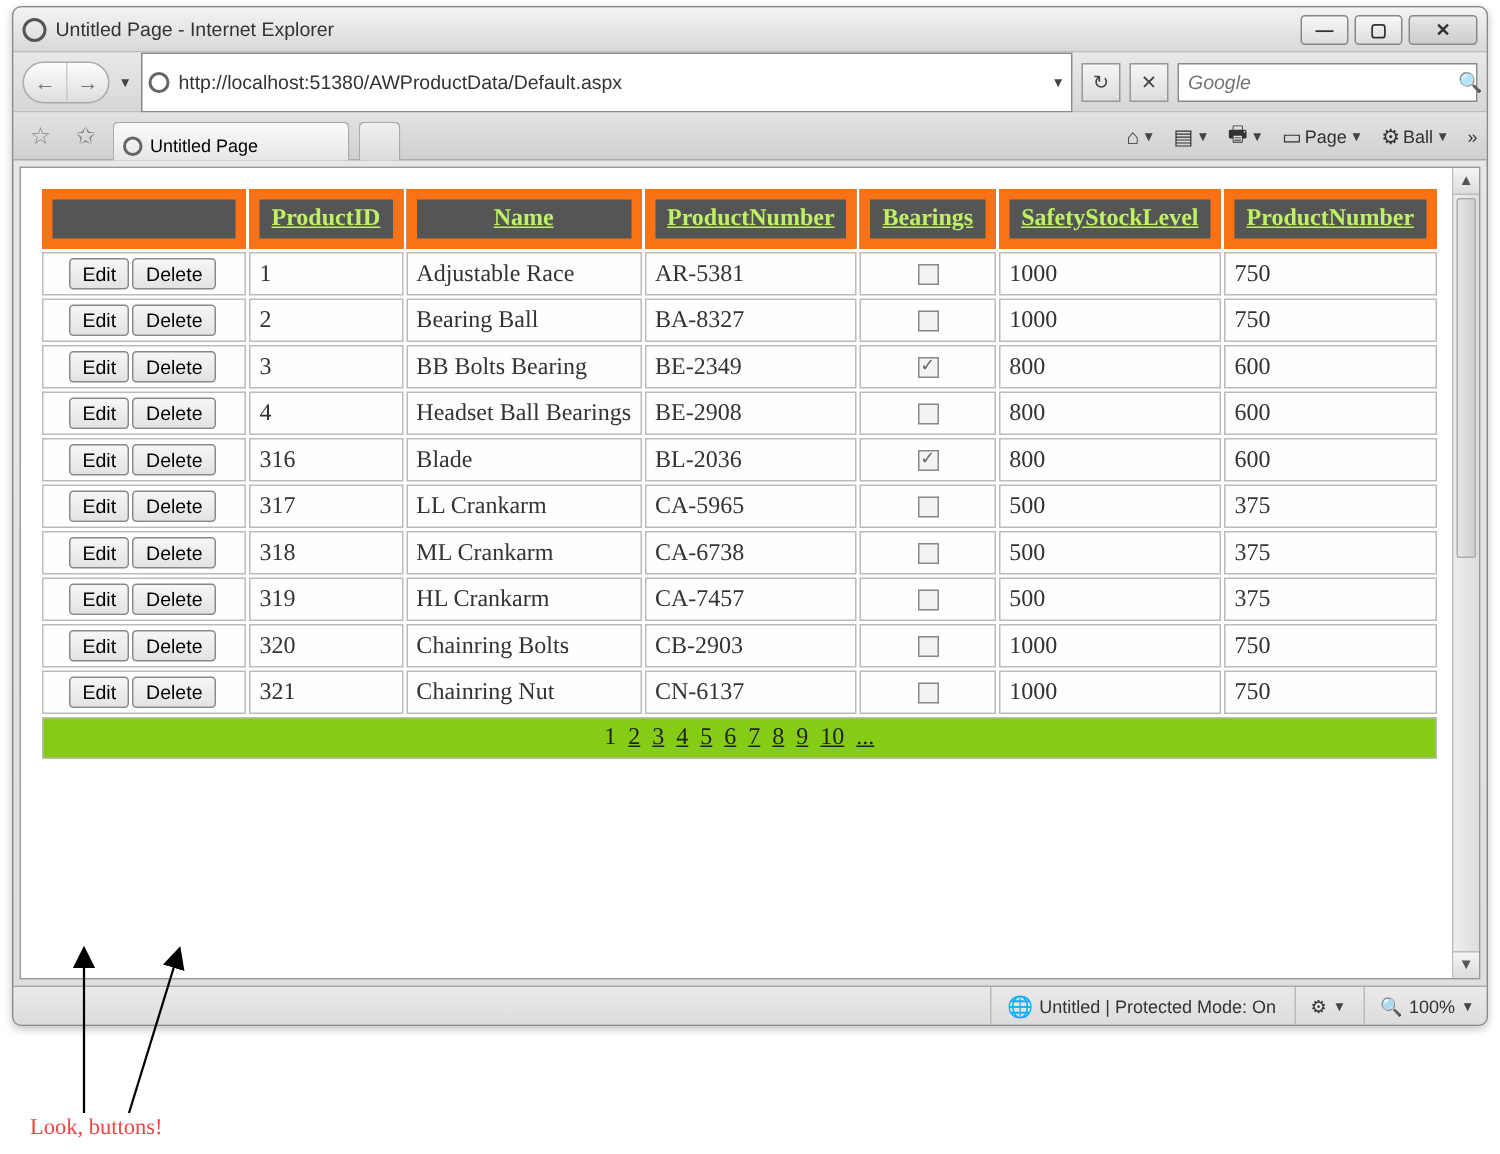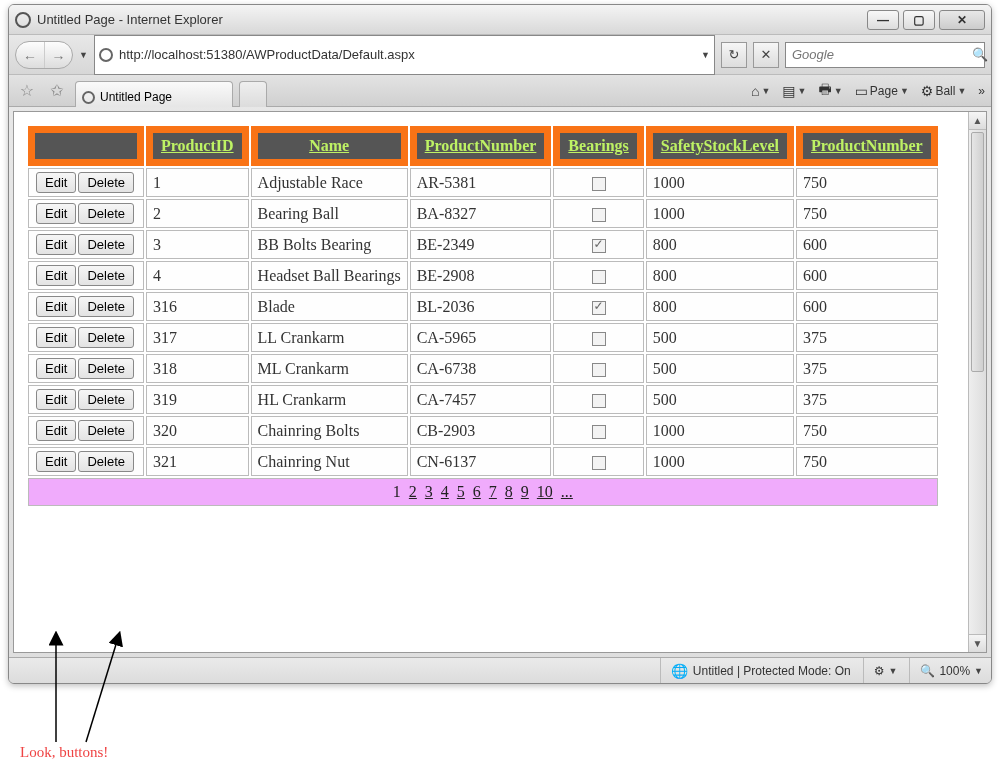--- a/index.html
+++ b/index.html
@@ -191,21 +191,21 @@
   table.grid th.blank { background:#555; }
   table.grid td {
     border: 1px solid #bbb;
     padding: 3px 6px;
     background: #fefefe;
     color: #333;
     vertical-align: middle;
   }
   table.grid td.actions {
     white-space: nowrap;
-    padding: 3px 7px;
+    padding: 3px 17px;
   }
   .grid-btn {
     font-family: Tahoma, sans-serif;
     font-size: 13px;
     padding: 2px 8px;
     border: 1px solid #888;
     background: linear-gradient(#f6f6f6,#e3e3e3);
     border-radius: 3px;
     margin-right: 2px;
     cursor: pointer;
@@ -221,21 +221,21 @@
   }
   .chk.checked::after {
     content: "✓";
     position: absolute;
     left: 1px; top: -3px;
     font-size: 12px;
     color: #666;
   }
 
   tr.pager td {
-    background: #f0abfc;
+    background: #84cc16;
     text-align: center;
     padding: 4px;
   }
   tr.pager a, tr.pager span.cur {
     color: #222;
     text-decoration: underline;
     margin: 0 2px;
     font-family: "Times New Roman", serif;
     font-size: 16px;
   }

